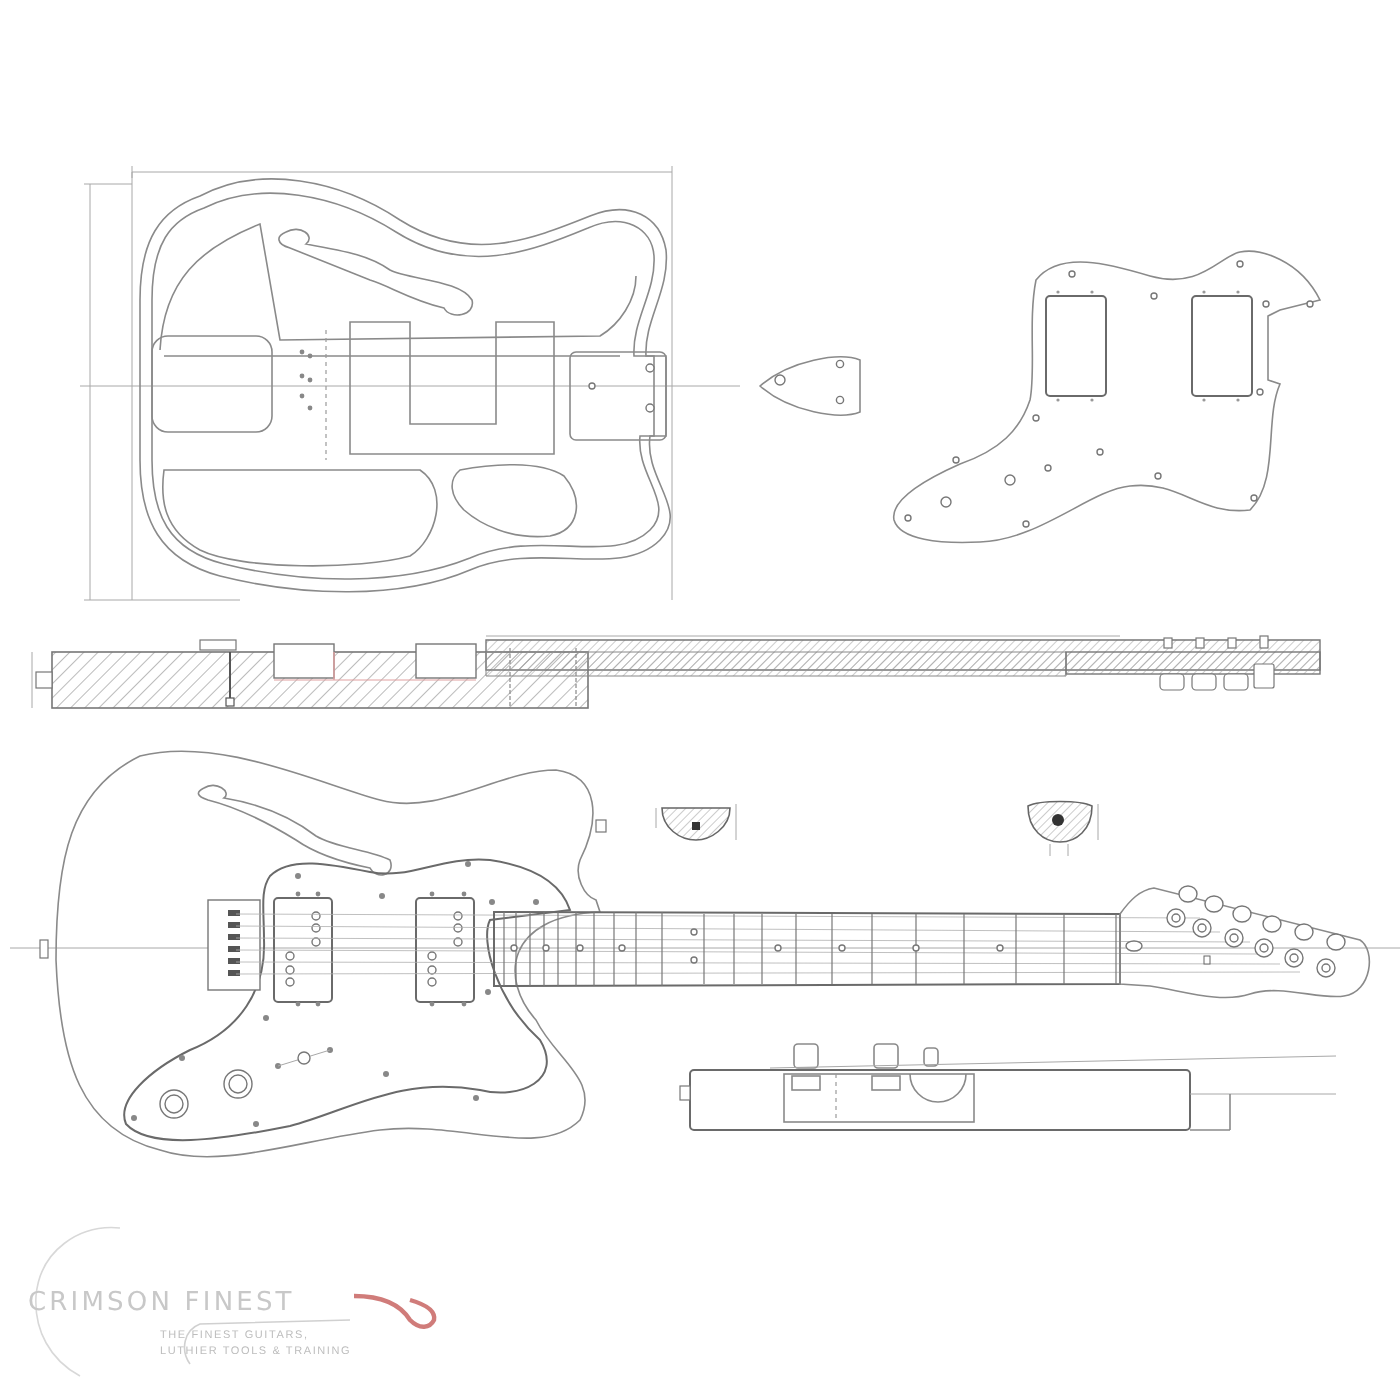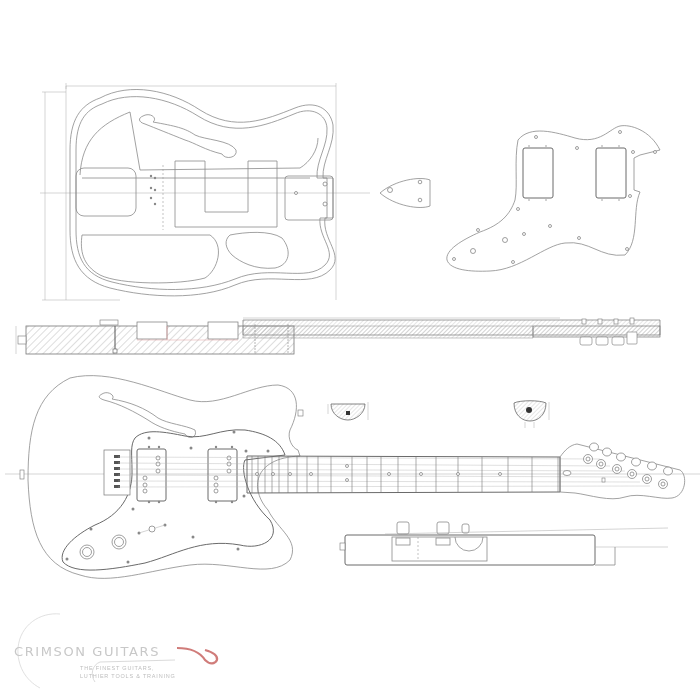--- a/index.html
+++ b/index.html
@@ -316,16 +316,16 @@
   </g>
 
   <g>
     <path d="M60,614 C40,612 20,625 18,648 C17,665 25,680 40,688" fill="none" stroke="#d8d8d8" stroke-width="0.8"></path>
     <path d="M95,682 C90,675 92,665 100,662 L175,660" fill="none" stroke="#d0d0d0" stroke-width="0.8"></path>
     <path d="M177,648 C190,648 200,652 205,660 C210,665 215,664 217,660 C218,655 212,652 205,650" fill="none" stroke="#c0504d" stroke-width="2.2" opacity="0.75"></path>
   </g>
 </svg>
 
 <div class="logo">
-  <div class="logo-title">CRIMSON GUITARS</div>
+  <div class="logo-title">CRIMSON FINEST</div>
   <div class="logo-sub1">THE FINEST GUITARS,</div>
   <div class="logo-sub2">LUTHIER TOOLS &amp; TRAINING</div>
 </div>
 
 </body></html>

